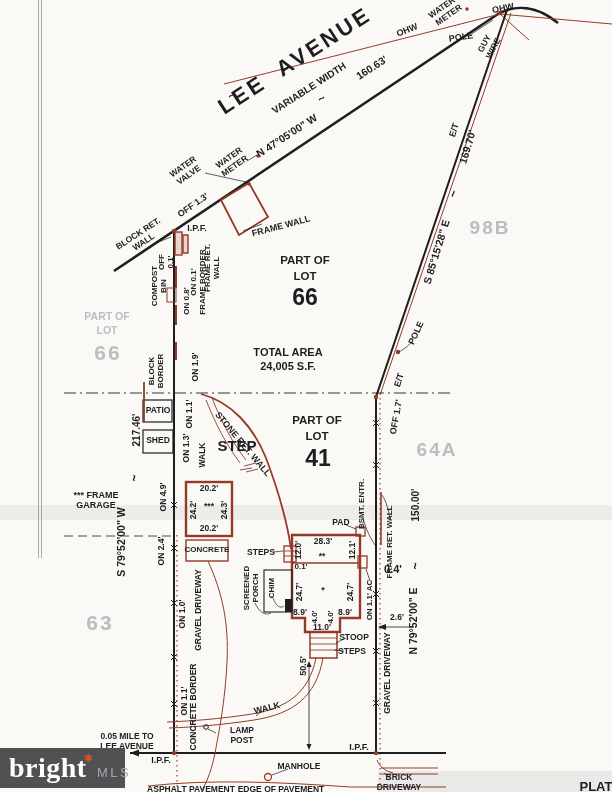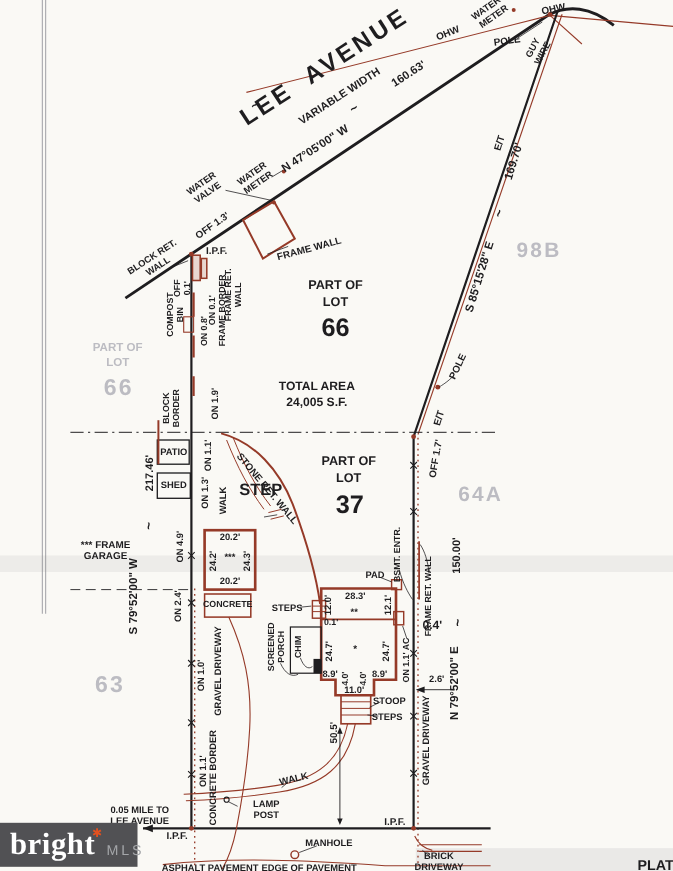--- a/index.html
+++ b/index.html
@@ -241,21 +241,21 @@
       <div class="lbl gray" style="left: 107px; top: 317px; font-size: 10.5px; transform: translate(-50%, -50%) rotate(0deg);">PART OF</div>
       <div class="lbl gray" style="left: 107px; top: 331px; font-size: 10.5px; transform: translate(-50%, -50%) rotate(0deg);">LOT</div>
       <div class="lbl gray" style="left: 108px; top: 353px; font-size: 21px; letter-spacing: 2px; transform: translate(-50%, -50%) rotate(0deg);">66</div>
       <div class="lbl" style="left: 305px; top: 260px; font-size: 11.5px; transform: translate(-50%, -50%) rotate(0deg);">PART OF</div>
       <div class="lbl" style="left: 305px; top: 276px; font-size: 11.5px; transform: translate(-50%, -50%) rotate(0deg);">LOT</div>
       <div class="lbl" style="left: 305px; top: 298px; font-size: 23px; transform: translate(-50%, -50%) rotate(0deg);">66</div>
       <div class="lbl" style="left: 288px; top: 352px; font-size: 11px; transform: translate(-50%, -50%) rotate(0deg);">TOTAL AREA</div>
       <div class="lbl" style="left: 288px; top: 366px; font-size: 11px; transform: translate(-50%, -50%) rotate(0deg);">24,005 S.F.</div>
       <div class="lbl" style="left: 317px; top: 420px; font-size: 11.5px; transform: translate(-50%, -50%) rotate(0deg);">PART OF</div>
       <div class="lbl" style="left: 317px; top: 436px; font-size: 11.5px; transform: translate(-50%, -50%) rotate(0deg);">LOT</div>
-      <div class="lbl" style="left: 318px; top: 459px; font-size: 23px; transform: translate(-50%, -50%) rotate(0deg);">37</div>
+      <div class="lbl" style="left: 318px; top: 459px; font-size: 23px; transform: translate(-50%, -50%) rotate(0deg);">41</div>
       <div class="lbl" style="left: 596px; top: 787px; font-size: 13px; transform: translate(-50%, -50%) rotate(0deg);">PLAT</div>
     </div>
 
   <div class="logo">
     <span class="brand">bright</span>
     <span class="asterisk">✱</span>
     <span class="suffix">MLS</span>
   </div>
 
 </div>

